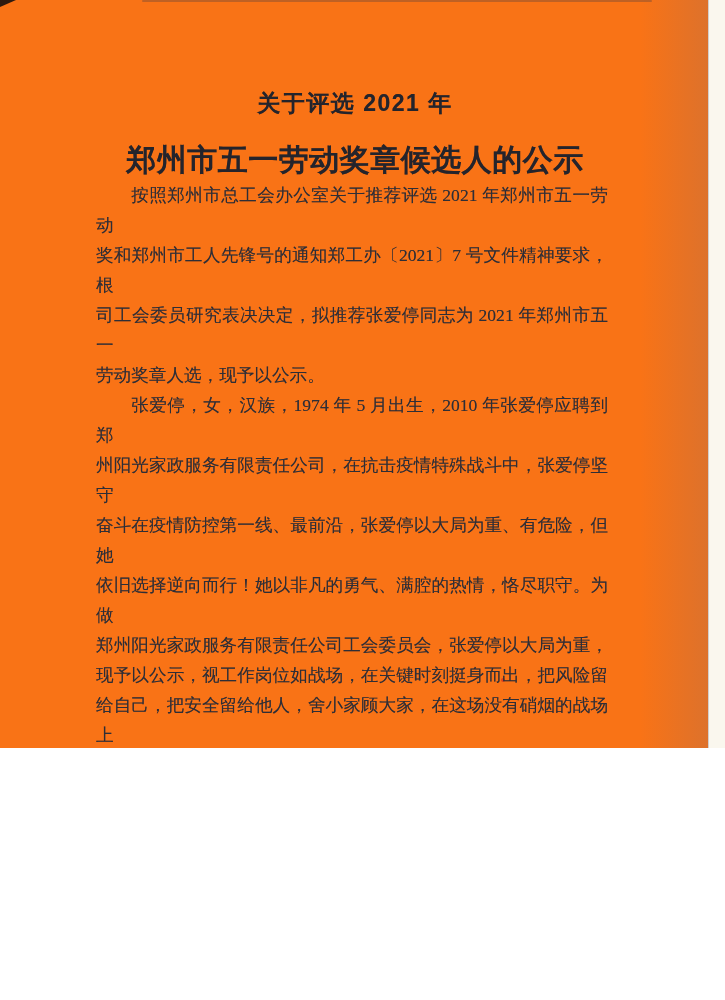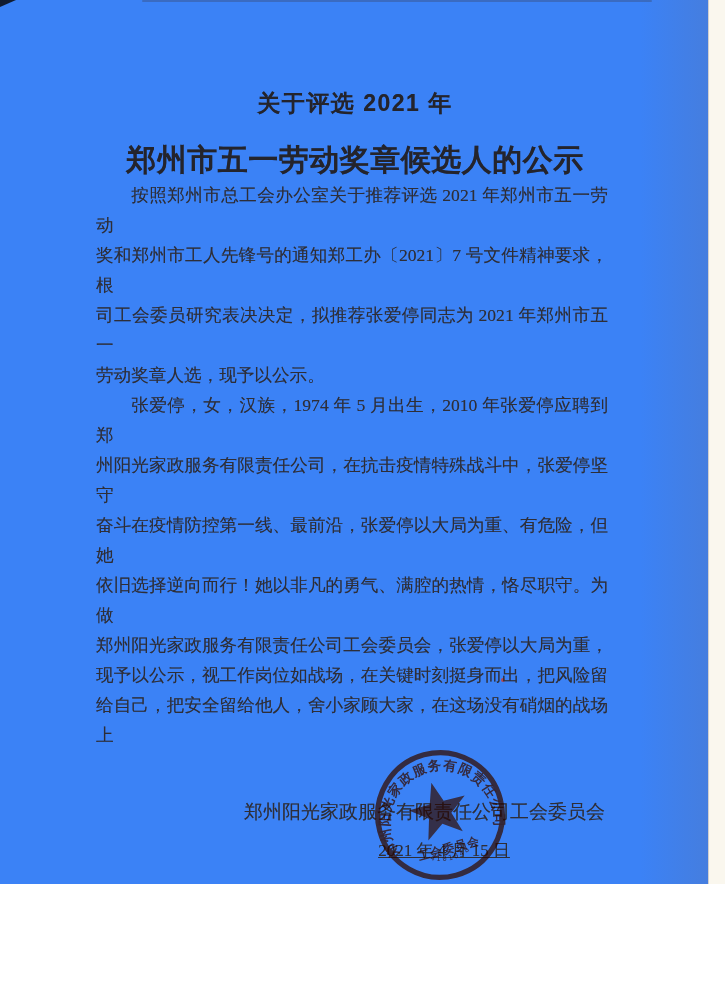--- a/index.html
+++ b/index.html
@@ -1,19 +1,19 @@
 <!DOCTYPE html>
 <html><head>
 <meta charset="utf-8">
 <style>
   html,body{margin:0;padding:0;}
   #screen{
     position:relative;
-    width:725px;height:884px;
-    background:#3b82f6;
+    width:725px;height:748px;
+    background:#f97316;
     overflow:hidden;
     font-family:"Liberation Serif","DejaVu Serif",serif;
   }
   
   .edge-right-shadow{
     position:absolute;top:0;left:640px;width:68px;height:1000px;
     background:linear-gradient(to right, rgba(110,108,130,0), rgba(110,108,130,0.20));
   }
   .edge-right-strip{
     position:absolute;top:0;left:708px;width:17px;height:1000px;

